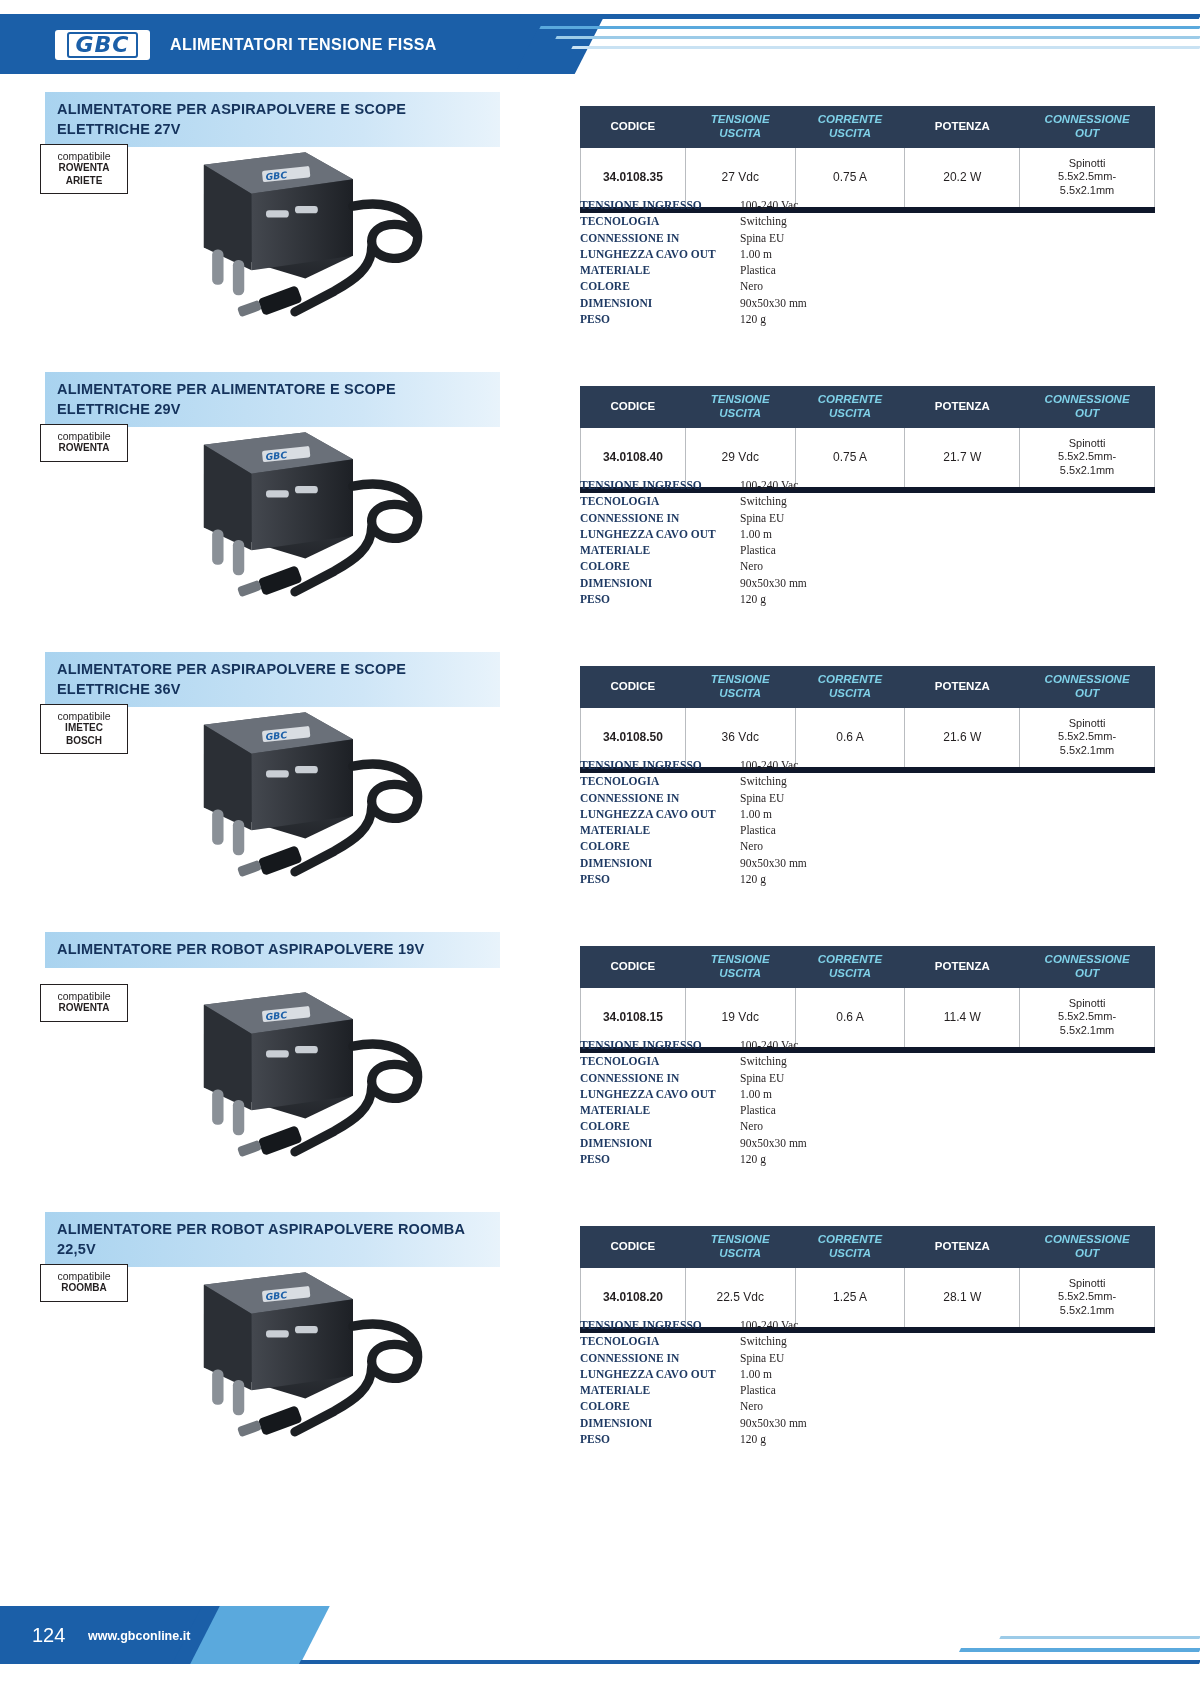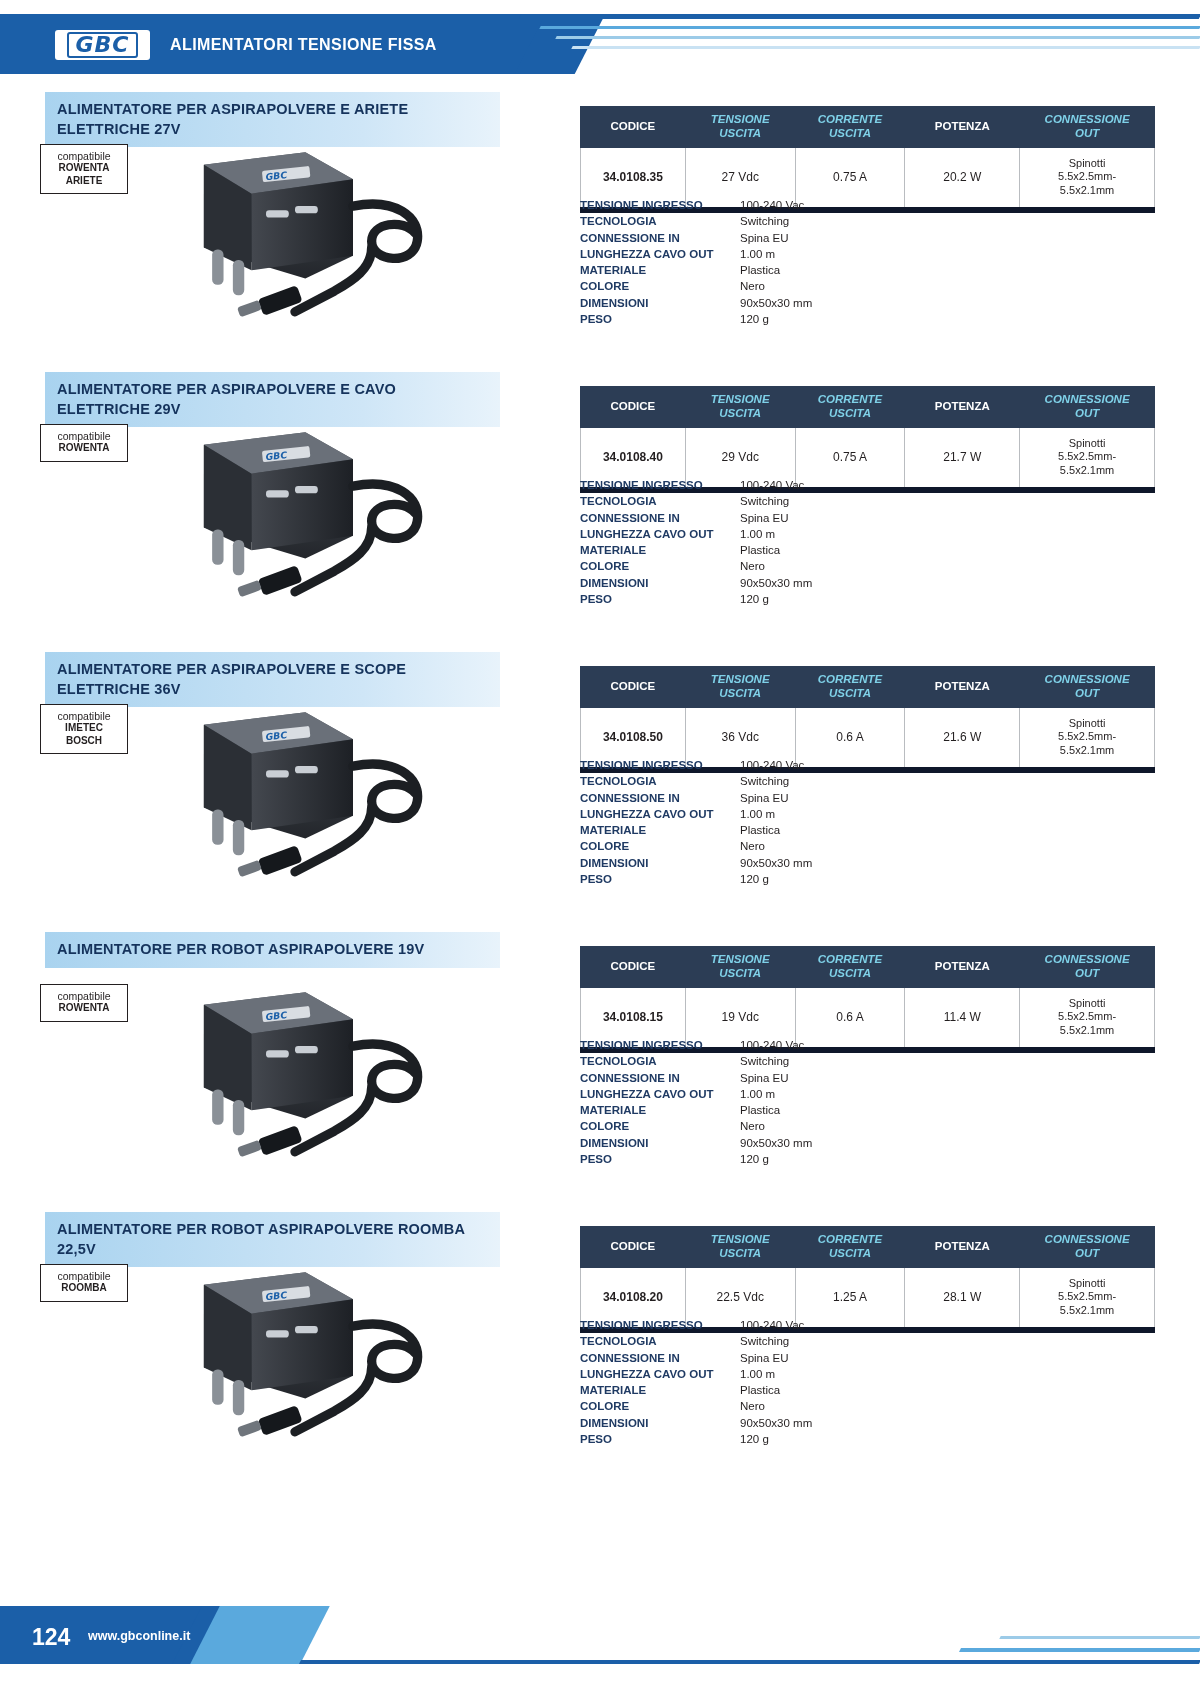--- a/index.html
+++ b/index.html
@@ -91,55 +91,55 @@
   .spec-table thead th.codice{ color:#ffffff; }
   .spec-table tbody td{
     padding:9px 4px;
     border-bottom:6px solid #0f172a;
     color:#231f20;
   }
   .spec-table tbody td.code{ font-weight:bold; }
   .spec-table tbody td.conn{ line-height:1.25; font-size:11px; }
 
   
-  .details{ position:absolute; font-size:11.5px; }
+  .details{ position:absolute; font-size:11.5px;font-family:Liberation Serif, serif; }
   .details .row{ display:flex; line-height:16.3px; }
   .details .k{ width:160px; font-weight:bold; color:#1f3a63; }
   .details .v{ color:#231f20; }
 
   
   .footer{ position:absolute; left:0; top:1596px; width:1200px; height:100px; }
   .f-blue{ position:absolute; left:0; top:10px; width:215px; height:58px; background:#1b5fa8; }
   .f-blue::after{ content:""; position:absolute; right:-28px; top:0; width:56px; height:58px; background:#1b5fa8; transform:skewX(-27deg); }
   .f-light{ position:absolute; left:205px; top:10px; width:110px; height:58px; background:#5aa9dd; transform:skewX(-27deg); }
   .f-stripe1{ position:absolute; left:300px; top:64px; width:900px; height:4px; background:#1b5fa8; transform:skewX(-27deg); }
   .f-stripe2{ position:absolute; left:960px; top:52px; width:240px; height:4px; background:#5aa9dd; transform:skewX(-27deg); }
   .f-stripe3{ position:absolute; left:1000px; top:40px; width:200px; height:3px; background:#9ccbe8; transform:skewX(-27deg); }
-  .pagenum{ position:absolute; left:32px; top:28px; color:#ffffff; font-size:23px; font-weight:bold; }
+  .pagenum{ position:absolute; left:32px; top:28px; color:#ffffff; font-size:20px; font-weight:normal; }
   .site{ position:absolute; left:88px; top:33px; color:#ffffff; font-size:12.5px; font-weight:bold; }
 </style>
 </head>
 <body>
 
 <div class="header">
   <div class="hdr-blue"></div>
   <div class="hdr-stripe1"></div>
   <div class="hdr-stripe2"></div>
   <div class="hdr-stripe3"></div>
   <div class="hdr-stripe4"></div>
   <div class="logo">
     <span class="logo-inner">GBC</span>
   </div>
   <div class="hdr-title">ALIMENTATORI TENSIONE FISSA</div>
 </div>
 
 <div id="products-root">
     <div class="product" style="top: 92px; height: 275px;">
     <div class="title-band">
-      <div class="title-text">ALIMENTATORE PER ASPIRAPOLVERE E ARIETE ELETTRICHE 27V</div>
+      <div class="title-text">ALIMENTATORE PER ASPIRAPOLVERE E SCOPE ELETTRICHE 27V</div>
     </div>
 
     <div class="compat" style="top:52px;">
       <div class="c1">compatibile</div>
       <div class="c2">ROWENTA</div>
         <div class="c2">ARIETE</div>
     </div>
 
     <div class="photo" style="left:150px; top:40px; width:290px; height:200px;">
       
@@ -238,21 +238,21 @@
         <div class="v">90x50x30 mm</div>
       </div>
       <div class="row">
         <div class="k">PESO</div>
         <div class="v">120 g</div>
       </div>
     </div>
   </div>
     <div class="product" style="top: 372px; height: 275px;">
     <div class="title-band">
-      <div class="title-text">ALIMENTATORE PER ASPIRAPOLVERE E CAVO ELETTRICHE 29V</div>
+      <div class="title-text">ALIMENTATORE PER ALIMENTATORE E SCOPE ELETTRICHE 29V</div>
     </div>
 
     <div class="compat" style="top:52px;">
       <div class="c1">compatibile</div>
       <div class="c2">ROWENTA</div>
     </div>
 
     <div class="photo" style="left:150px; top:40px; width:290px; height:200px;">
       
   <svg viewBox="0 0 280 190" width="100%" height="100%">

